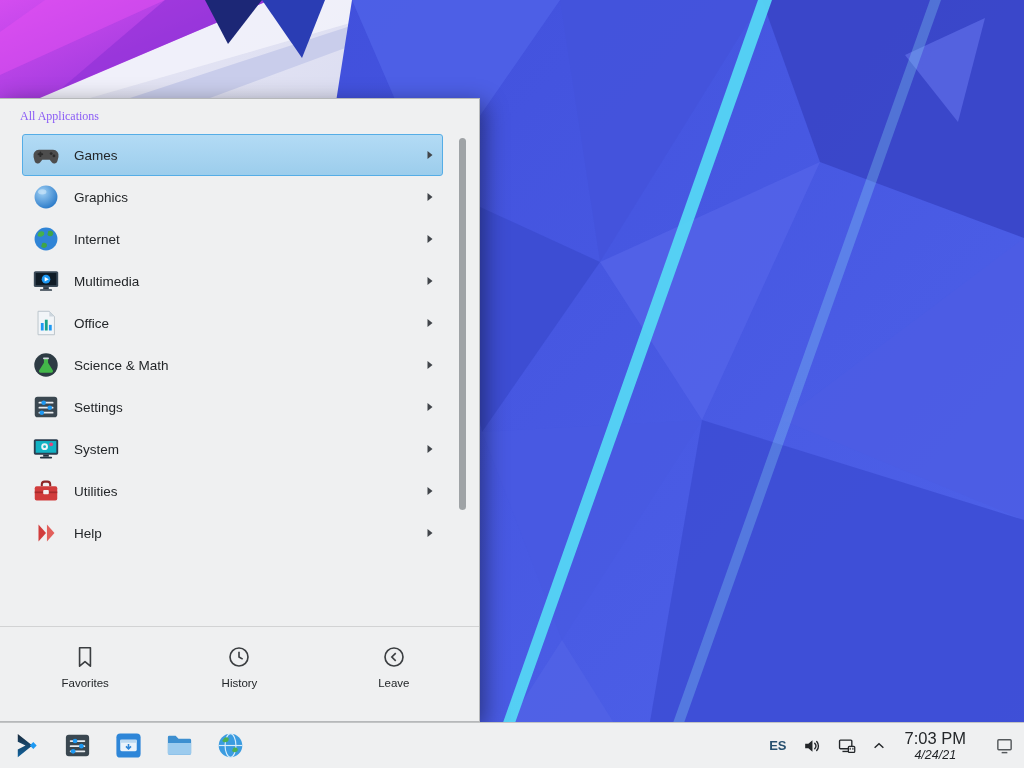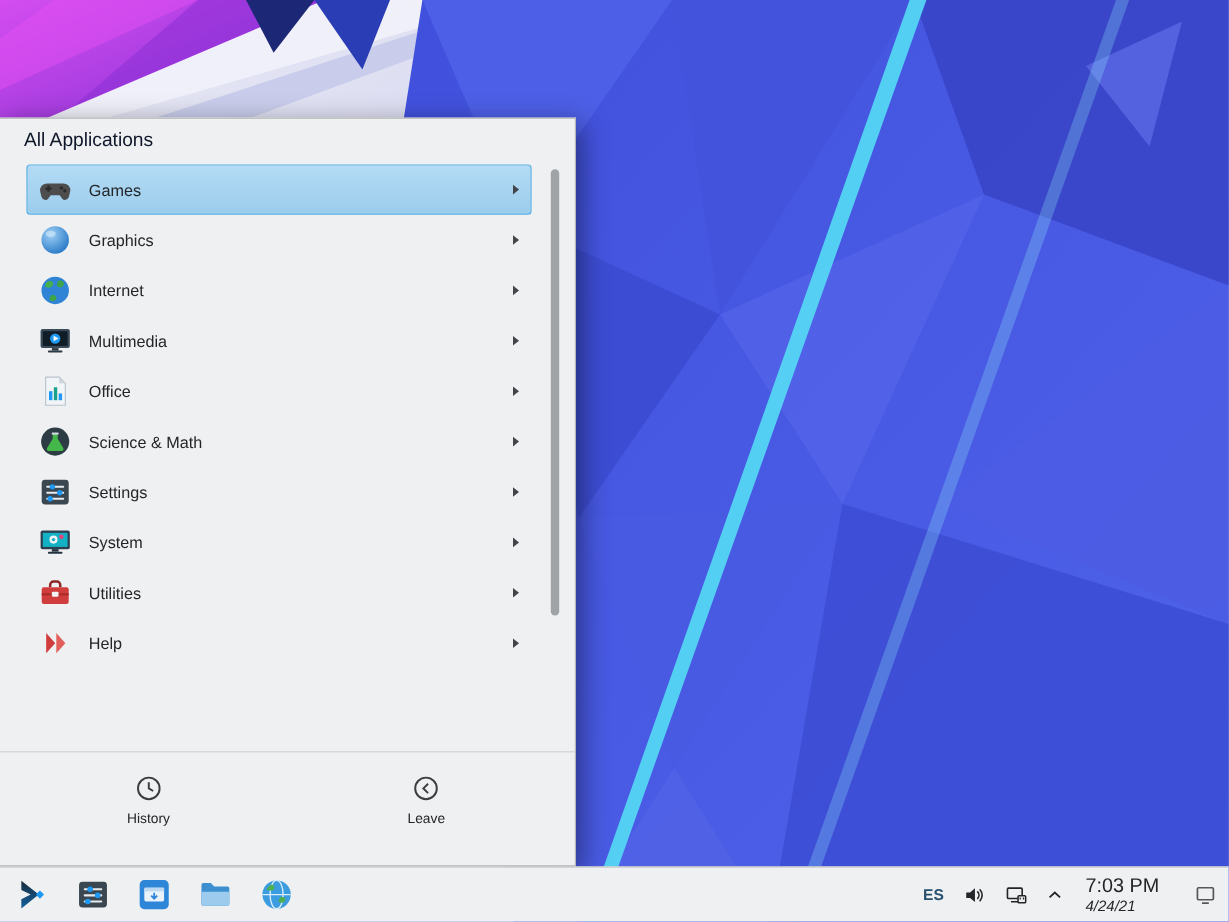--- a/index.html
+++ b/index.html
@@ -23,21 +23,21 @@
   }
   .avatar svg { width:40px; height:40px; }
   .user-name { position:absolute; left:110px; top:19px; font-size:15.5px; color:#232629; }
   .search-input {
     position:absolute; left:108px; top:47px; width:340px; height:26px;
     border:1px solid #3daee9; border-radius:2px; background:#fcfdfd;
     font:13px "Liberation Sans", sans-serif; color:#44484b; padding:0 8px; outline:none;
   }
   .search-input::placeholder { color:#9aa0a4; }
 
-  .section-label { padding:10px 0 6px 20px; font-size:16px; color:#0f172a; flex:0 0 auto; }
+  .section-label { padding:10px 0 6px 20px; font-size:12px; color:#8b5cf6; flex:0 0 auto;font-family:Liberation Serif, serif; }
 
   .category-list { position:relative; flex:1 1 auto; overflow:hidden; padding-top:4px; }
   .cat-row {
     display:flex; align-items:center; gap:13px; height:42px;
     margin:0 36px 0 22px; padding:0 8px;
     border:1px solid transparent; border-radius:3px; cursor:default;
   }
   .cat-row.selected { background:linear-gradient(#b3dbf5,#9ccdec); border-color:#55ade6; }
   .cat-icon { width:30px; height:30px; flex:0 0 auto; }
   .cat-label { font-size:13.5px; color:#232629; }
@@ -67,21 +67,21 @@
     background:#eff0f1; border-top:1px solid #c2c4c5;
     display:flex; align-items:center; gap:15px; padding:0 8px;
   }
   .tb-btn { width:36px; height:36px; display:flex; align-items:center; justify-content:center;
             background:none; border:none; padding:0; }
   .tb-btn svg { width:31px; height:31px; }
   .tray { margin-left:auto; display:flex; align-items:center; gap:15px; }
   .kb-layout { font-size:13px; font-weight:700; color:#27506f; }
   .tray-icon { width:20px; height:20px; }
   .caret { width:14px; height:14px; }
-  .clock { line-height:1.15; margin:0 4px; cursor:default; }
+  .clock { text-align:center; line-height:1.15; margin:0 4px; cursor:default; }
   .time { font-size:16.5px; color:#232629; }
   .date { font-size:12.5px; color:#232629;font-style:italic; }
   .show-desktop { margin-left:10px; margin-right:2px; width:19px; height:19px; }
 </style>
 </head>
 <body>
 
 <svg width="0" height="0" style="position:absolute">
   <defs>
     <radialGradient id="gSphere" cx="0.35" cy="0.3" r="0.85">
@@ -373,20 +373,26 @@
       <svg class="row-arrow">
           <use href="#sym-row-arrow"></use>
         </svg>
     </div>
     <div class="scrollbar-thumb"></div>
   </div>
 
   <div class="launcher-footer">
     <div class="footer-tab">
       <svg class="tab-icon">
+          <use href="#sym-favorites"></use>
+        </svg>
+      <span class="tab-label">Favorites</span>
+    </div>
+    <div class="footer-tab">
+      <svg class="tab-icon">
           <use href="#sym-history"></use>
         </svg>
       <span class="tab-label">History</span>
     </div>
     <div class="footer-tab">
       <svg class="tab-icon">
           <use href="#sym-leave"></use>
         </svg>
       <span class="tab-label">Leave</span>
     </div>

